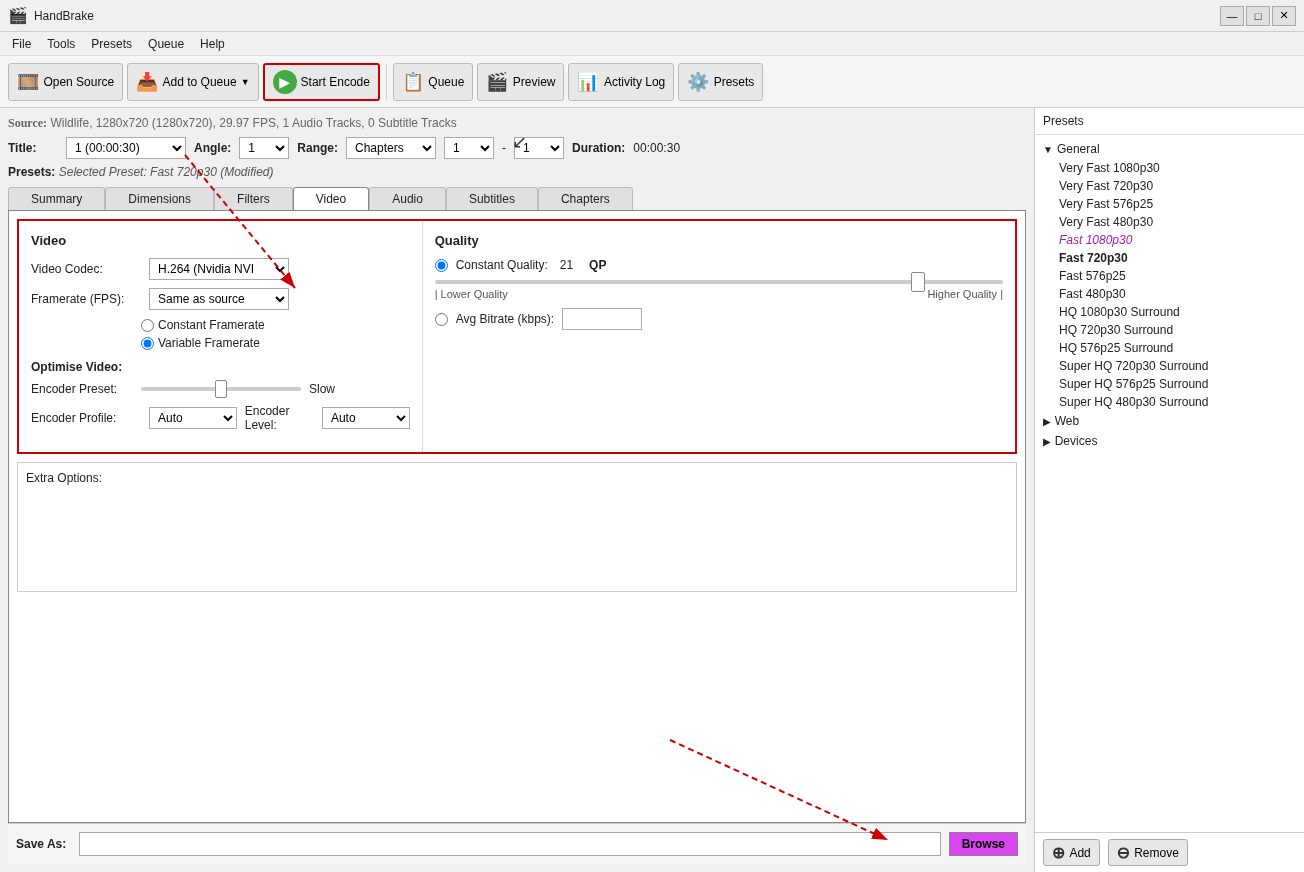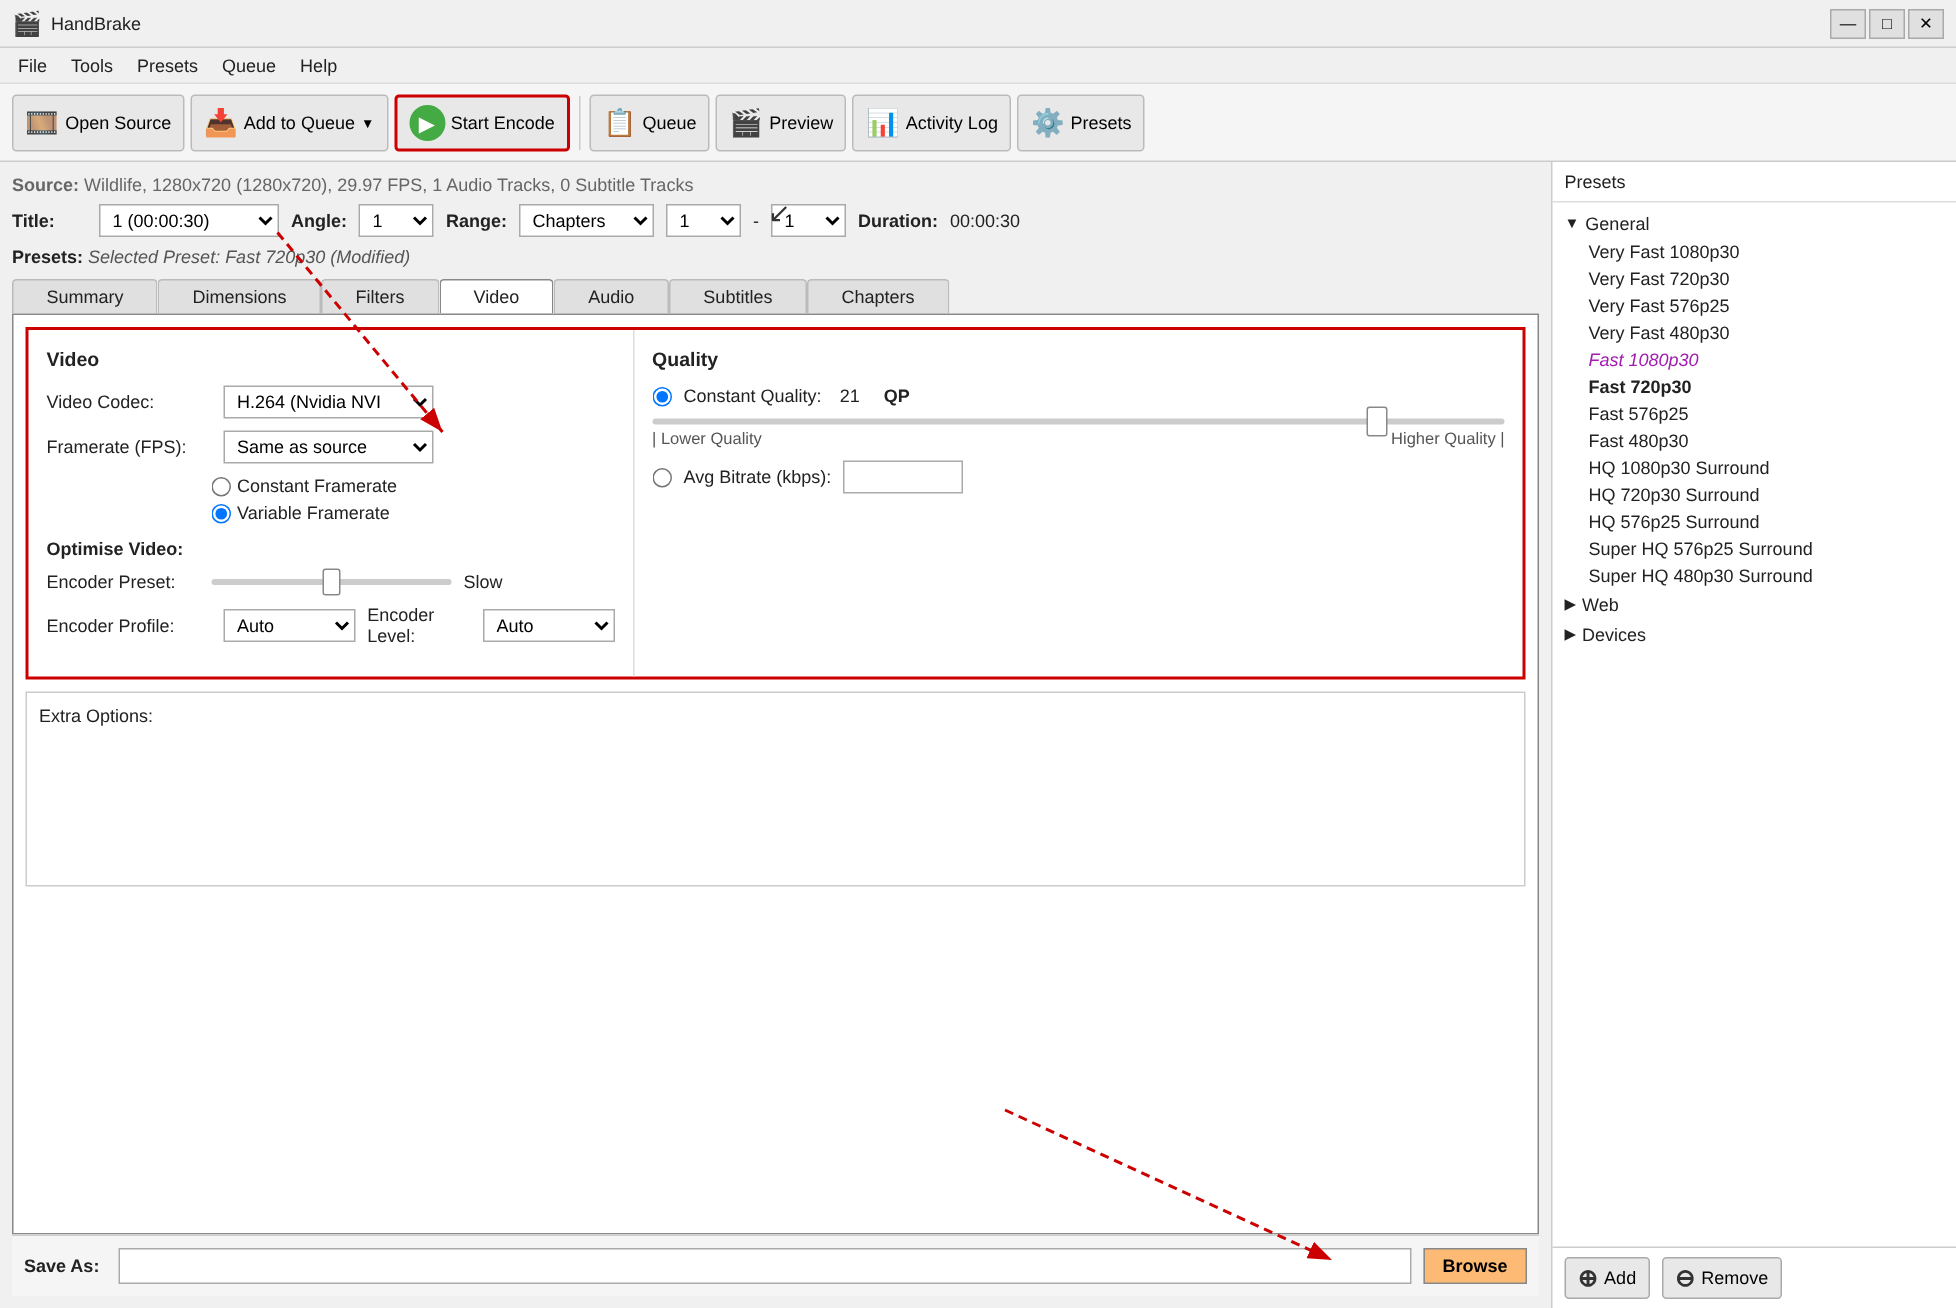--- a/index.html
+++ b/index.html
@@ -256,21 +256,21 @@
     .save-as-label { font-weight: bold; min-width: 55px; }
     .save-as-input {
       flex: 1;
       border: 1px solid #aaa;
       height: 24px;
       padding: 2px 4px;
       font-size: 12px;
     }
     .browse-btn {
       padding: 3px 12px;
-      background: #fdba74;
+      background: #d946ef;
       border: 1px solid #888;
       cursor: pointer;
       font-size: 12px;
       font-weight: bold;
       height: 24px;
     }
 
     
     .presets-sidebar {
       width: 270px;
@@ -391,21 +391,21 @@
     <span class="toolbar-icon">⚙️</span>
     <span>Presets</span>
   </button>
 </div>
 
 <div class="main-layout">
 
   <div class="left-content">
 
     <div class="source-info">
-      <span style="font-weight:bold;">Source:</span>
+      <span style="font-weight:bold;font-family:Liberation Serif, serif;">Source:</span>
       <span>Wildlife, 1280x720 (1280x720), 29.97 FPS, 1 Audio Tracks, 0 Subtitle Tracks</span>
     </div>
 
     <div class="title-row">
       <span class="field-label">Title:</span>
       <select class="select-box" style="width:120px;">
         <option>1 (00:00:30)</option>
       </select>
       <span style="font-weight:bold;">Angle:</span>
       <select class="select-box" style="width:50px;">
@@ -552,20 +552,21 @@
       <div class="preset-item">Very Fast 720p30</div>
       <div class="preset-item">Very Fast 576p25</div>
       <div class="preset-item">Very Fast 480p30</div>
       <div class="preset-item italic" style="font-style:italic; color:#a21caf;">Fast 1080p30</div>
       <div class="preset-item bold" style="font-weight:bold;">Fast 720p30</div>
       <div class="preset-item">Fast 576p25</div>
       <div class="preset-item">Fast 480p30</div>
       <div class="preset-item">HQ 1080p30 Surround</div>
       <div class="preset-item">HQ 720p30 Surround</div>
       <div class="preset-item">HQ 576p25 Surround</div>
+      <div class="preset-item">Super HQ 720p30 Surround</div>
       <div class="preset-item">Super HQ 576p25 Surround</div>
       <div class="preset-item">Super HQ 480p30 Surround</div>
 
       <div class="preset-group-header">
         <span class="preset-group-arrow">▶</span>
         <span>Web</span>
       </div>
 
       <div class="preset-group-header">
         <span class="preset-group-arrow">▶</span>

